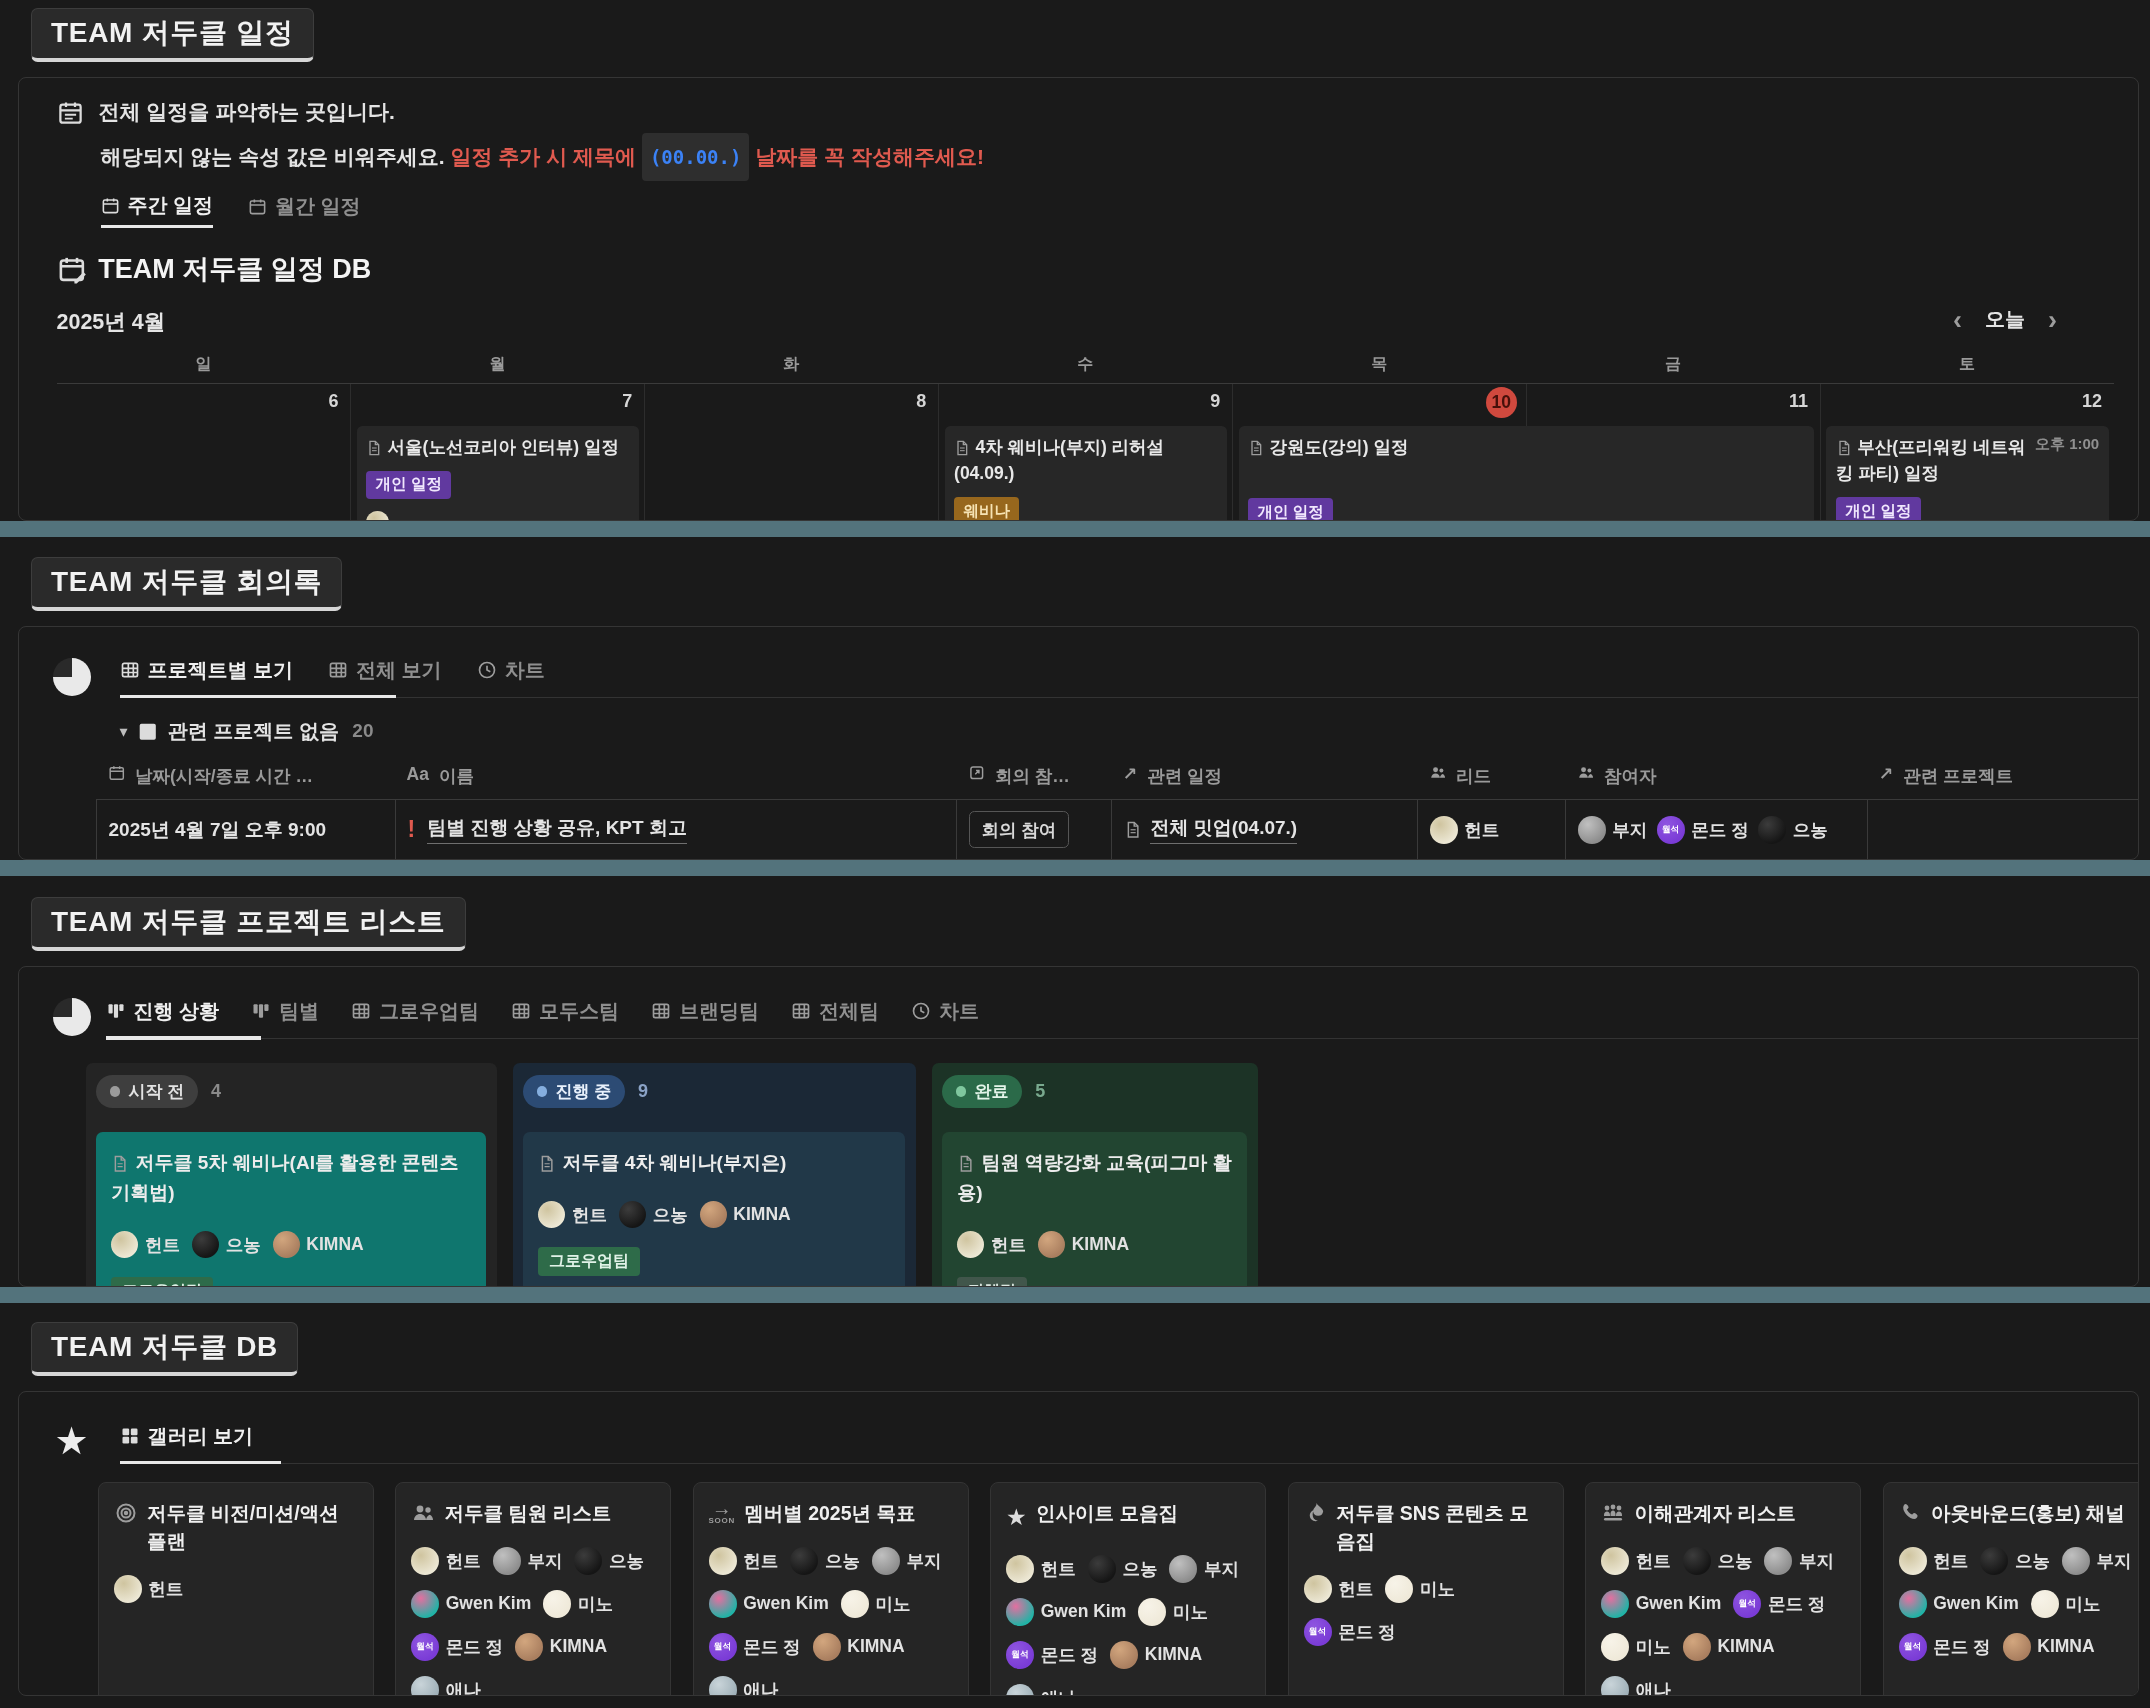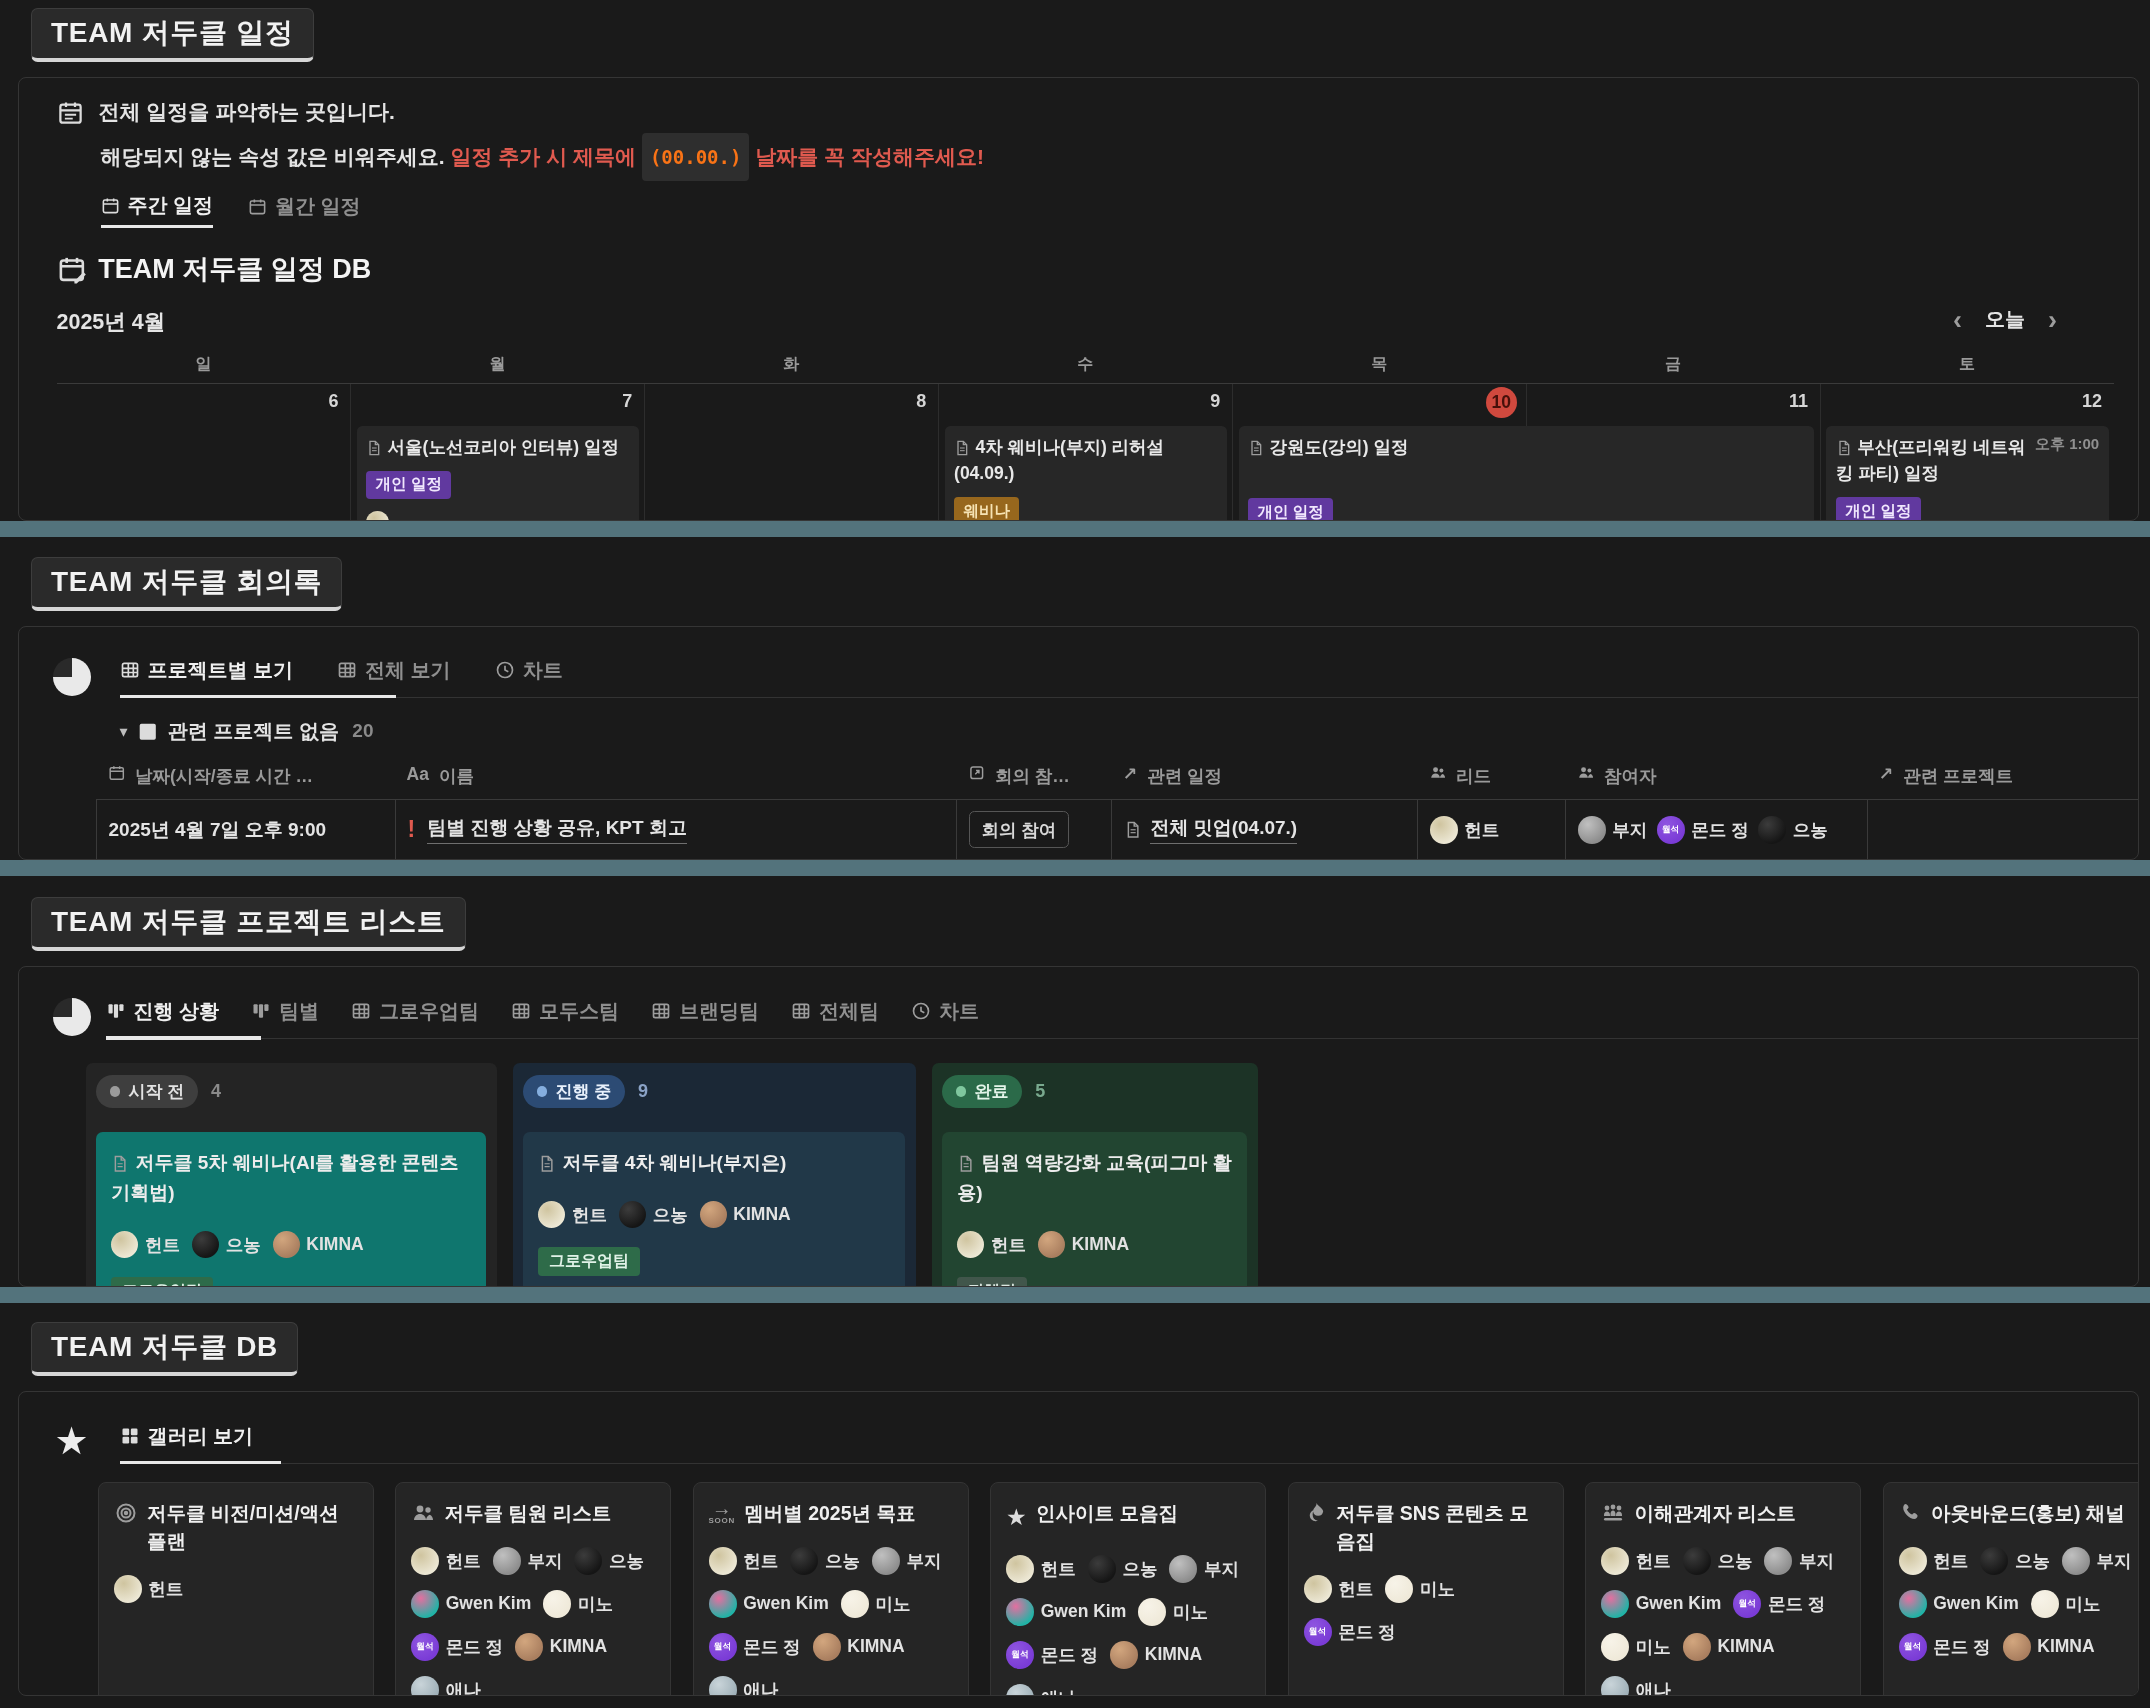--- a/index.html
+++ b/index.html
@@ -19,21 +19,21 @@
   .white { color:#dcdcdc; }
   .arrow-ne { font-size:17.5px; color:#9d9d9d; }
   .tri { font-size:16px; color:#bdbdbd; }
 
   
   .p1 { height:444px; padding:20px 0 0 38px; }
   .callout-row { display:flex; align-items:flex-end; gap:15px; font-size:21px; }
   .callout2 { margin:16px 0 0 44px; font-size:21px; line-height:30px; }
   .red { color:#e05a4f; }
   .code-chip { background:#2e2e2e; border-radius:4px; padding:13px 8px;
-    font-family:"DejaVu Sans Mono",monospace; font-size:19px; color:#f97316; }
+    font-family:"DejaVu Sans Mono",monospace; font-size:19px; color:#3b82f6; }
   .tabs { display:flex; gap:35px; margin:20px 0 0 44px; font-size:20px; align-items:center; }
   .tab { display:flex; align-items:center; gap:8px; color:#8f8f8f; padding-bottom:6.7px; }
   .tab.active { color:#f0f0f0; border-bottom:3.4px solid #e8e8e8; }
   .db-title { display:flex; align-items:center; gap:10.8px; margin-top:23px; font-size:27px; color:#f4f4f4; }
   .month-row { margin-top:20px; font-size:21.5px; position:relative; }
   .cal-nav { position:absolute; right:81px; top:-1.3px; display:flex; gap:23px; align-items:center; font-size:20px; }
   .cal-nav .chev { color:#9d9d9d; font-size:27px; line-height:20px; }
   .weekdays { display:grid; grid-template-columns:repeat(7,1fr); margin:17.5px 24px 0 0; 
     font-size:16px; color:#9a9a9a; text-align:center; }
   .calgrid { margin:8px 24px 0 0; border-top:1.3px solid #3b3b3b; display:grid;
@@ -59,21 +59,21 @@
   .av { width:28px; height:28px; border-radius:50%; display:inline-flex; align-items:center;
     justify-content:center; font-size:8.7px; color:#fff; flex:0 0 auto; overflow:hidden; }
   .pname { font-size:17.5px; color:#e2e2e2; white-space:nowrap; }
   .stub .av { width:23px; height:23px; }
 
   
   .p2 { height:234px; padding-top:30px; }
   .moon { position:absolute; left:34px; top:31px; width:38px; height:38px; border-radius:50%;
     background:conic-gradient(#e9e9e9 0deg 270deg, #2a2a2a 270deg 360deg); }
   .vtabs-row { margin-left:101px; position:relative; border-bottom:1.3px solid #333; padding-bottom:13.4px; }
-  .vtabs { display:flex; gap:44px; font-size:20px; align-items:center; }
+  .vtabs { display:flex; gap:35px; font-size:20px; align-items:center; }
   .vtab { display:flex; align-items:center; gap:8px; color:#8f8f8f; }
   .vtab.active { color:#f0f0f0; }
   .active-bar { position:absolute; bottom:-1.3px; left:0; height:3.4px; background:#e8e8e8; }
   .group-row { margin:20px 0 0 101px; display:flex; align-items:center; gap:9.4px; font-size:20px; }
   .group-count { color:#8a8a8a; font-size:19px; margin-left:4px; }
   .mtable { margin:19px 0 0 77px; }
   .mhead { display:flex; color:#9a9a9a; font-size:17.5px; }
   .mhead .mcol { display:flex; align-items:flex-start; gap:10px; padding:0 12px; white-space:nowrap; overflow:hidden; }
   .mrow { display:flex; margin-top:10.8px; border:1.3px solid #3a3a3a; border-right:none; height:62px; }
   .mcell { display:flex; align-items:center; gap:9.4px; padding:0 12px; border-right:1.3px solid #3a3a3a;

